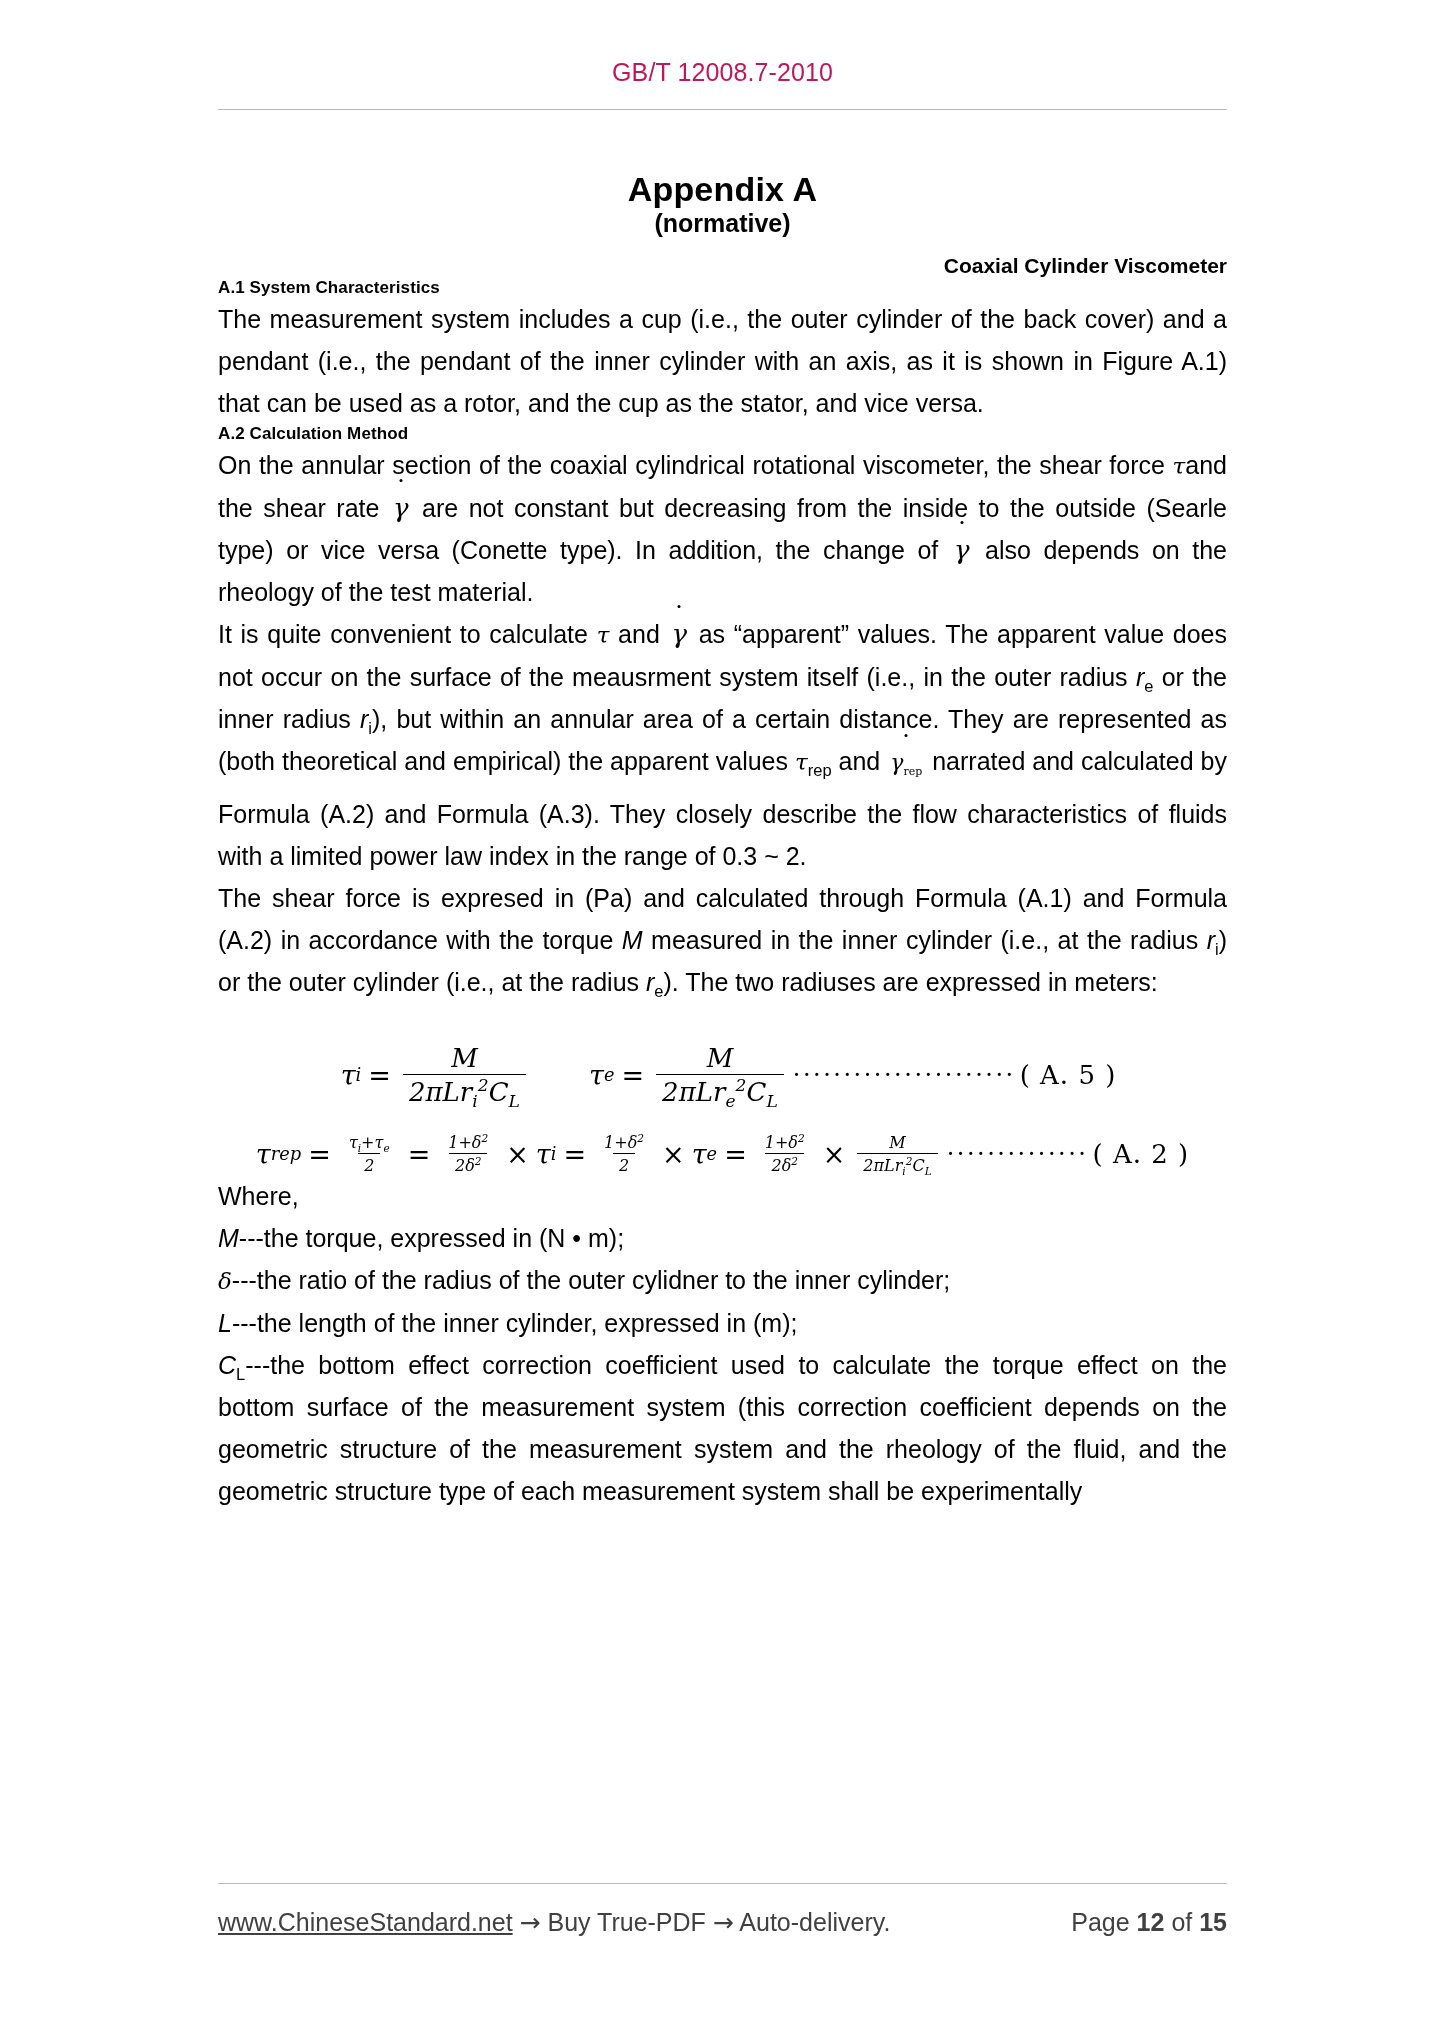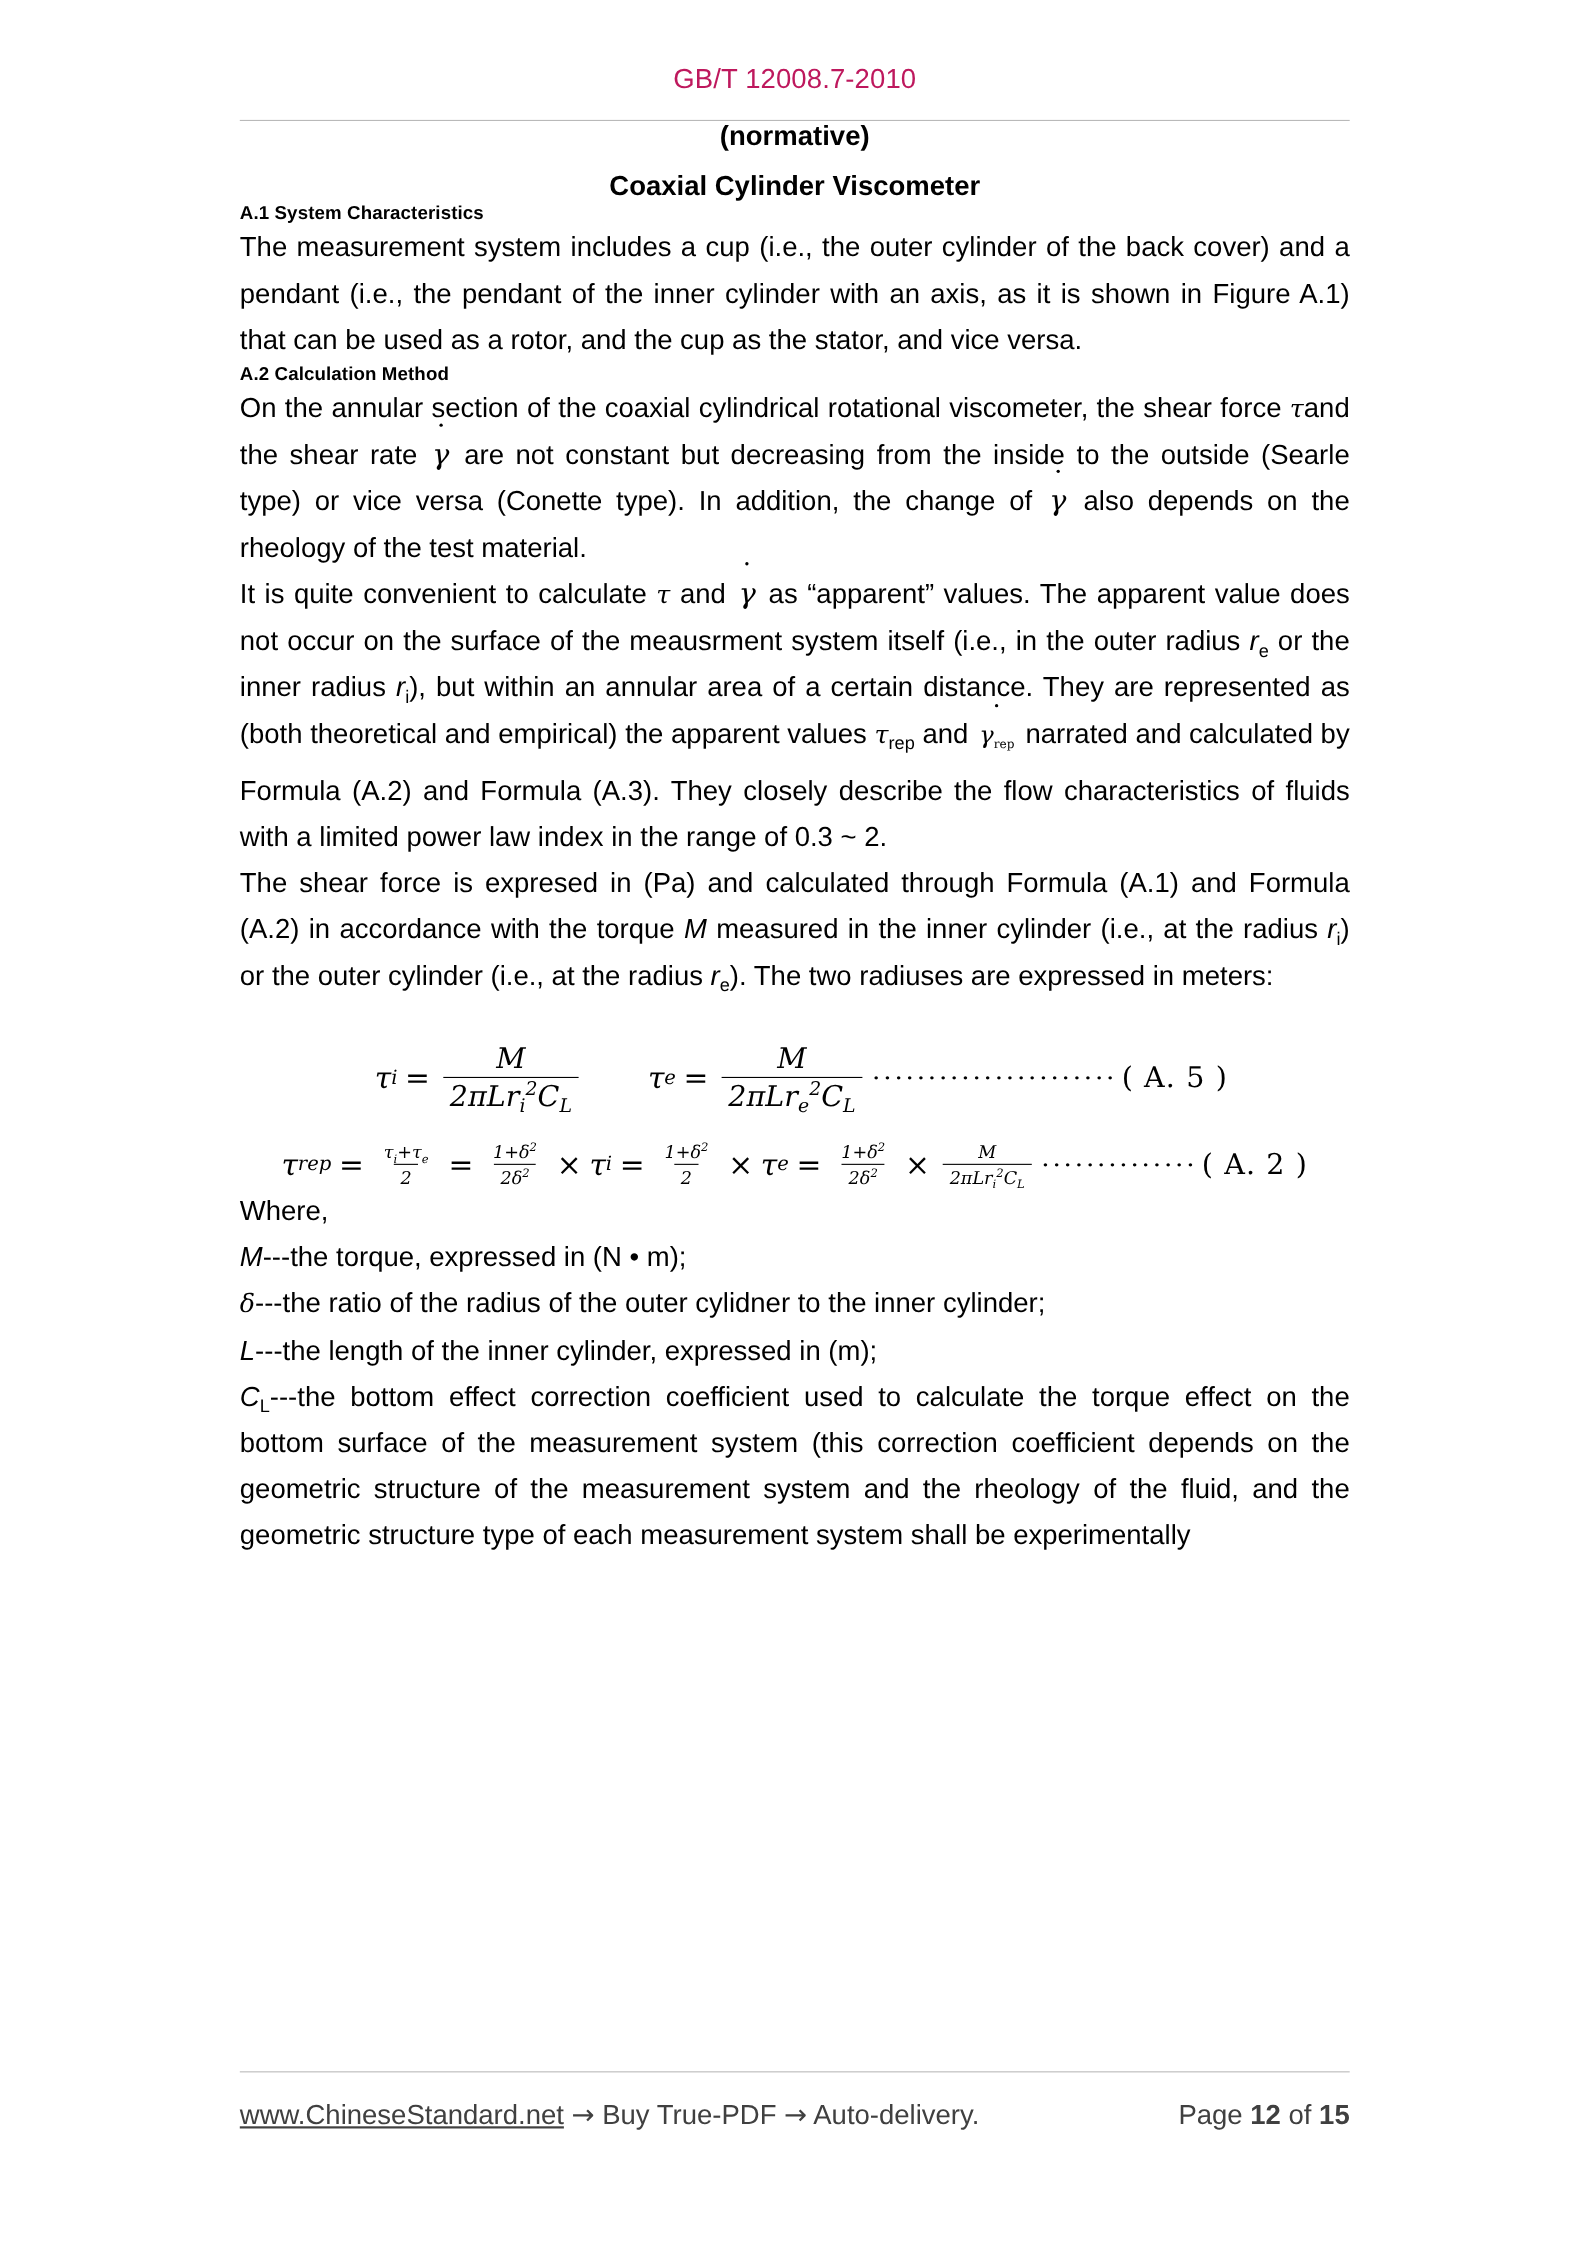--- a/index.html
+++ b/index.html
@@ -50,23 +50,23 @@
     font-size: 34px;
     margin-top: 60px;
     letter-spacing: 0.2px;
   }
   .appendix-sub {
     text-align: center;
     font-weight: bold;
     font-size: 25px;
   }
   .appendix-sub2 {
-    text-align: center;
+    text-align: right;
     font-weight: bold;
-    font-size: 25px;
+    font-size: 21px;
     margin-top: 16px;
   }
 
   
   h2.sec {
     font-size: 17px;
     font-weight: bold;
     margin: 0;
     letter-spacing: 0.1px;
   }
@@ -212,20 +212,21 @@
 </head>
 <body>
 
 <div class="page">
 
   <div class="content">
 
     <div class="page-header">GB/T 12008.7-2010</div>
     <div class="header-rule"></div>
 
+    <div class="appendix-title">Appendix A</div>
     <div class="appendix-sub">(normative)</div>
     <div class="appendix-sub2">Coaxial Cylinder Viscometer</div>
 
     <h2 class="sec sec-a1">A.1 System Characteristics</h2>
     <p class="body p-gap">The measurement system includes a cup (i.e., the outer cylinder of the back cover) and a pendant (i.e., the pendant of the inner cylinder with an axis, as it is shown in Figure A.1) that can be used as a rotor, and the cup as the stator, and vice versa.</p>
 
     <h2 class="sec sec-a2">A.2 Calculation Method</h2>
 
     <p class="body p-gap"><span>On the annular section of the coaxial cylindrical rotational viscometer, the shear force</span> <span class="sym">τ</span><span>and the shear rate</span> <span class="gdot"><span class="dot"></span><span>γ</span></span> <span>are not constant but decreasing from the inside to the outside (Searle type) or vice versa (Conette type). In addition, the change of</span> <span class="gdot"><span class="dot"></span><span>γ</span></span> <span>also depends on the rheology of the test material.</span></p>
 

